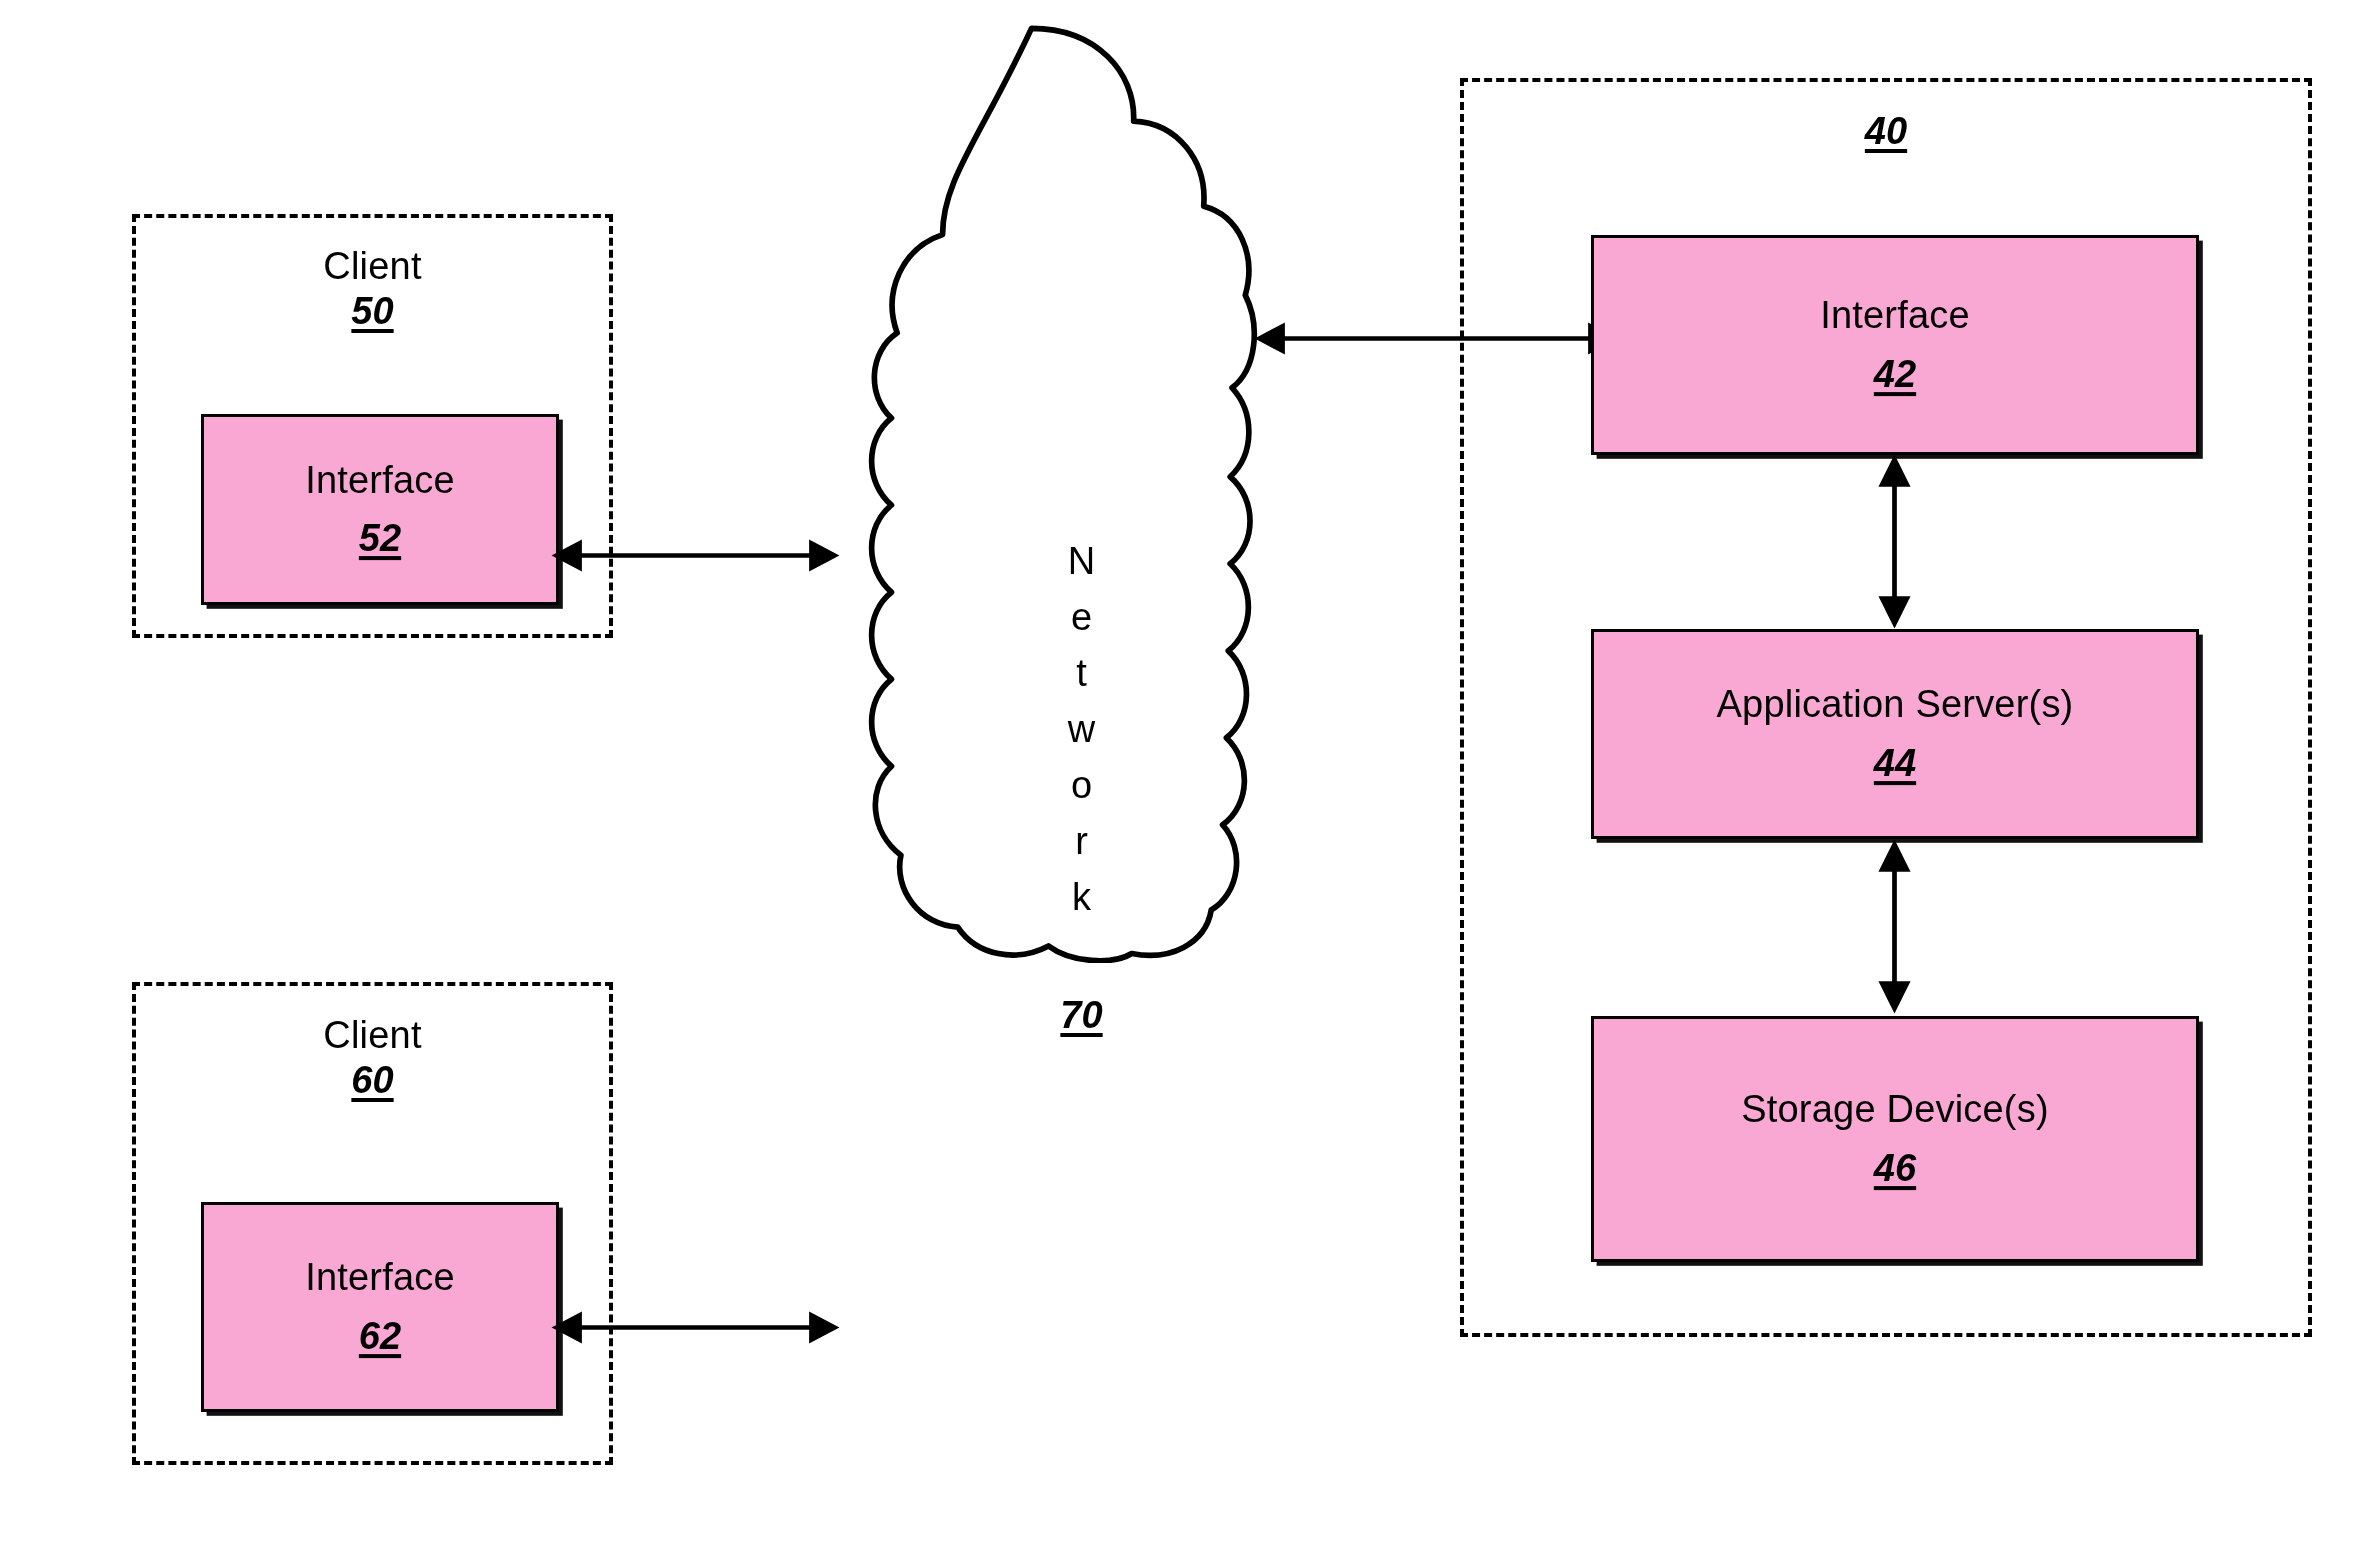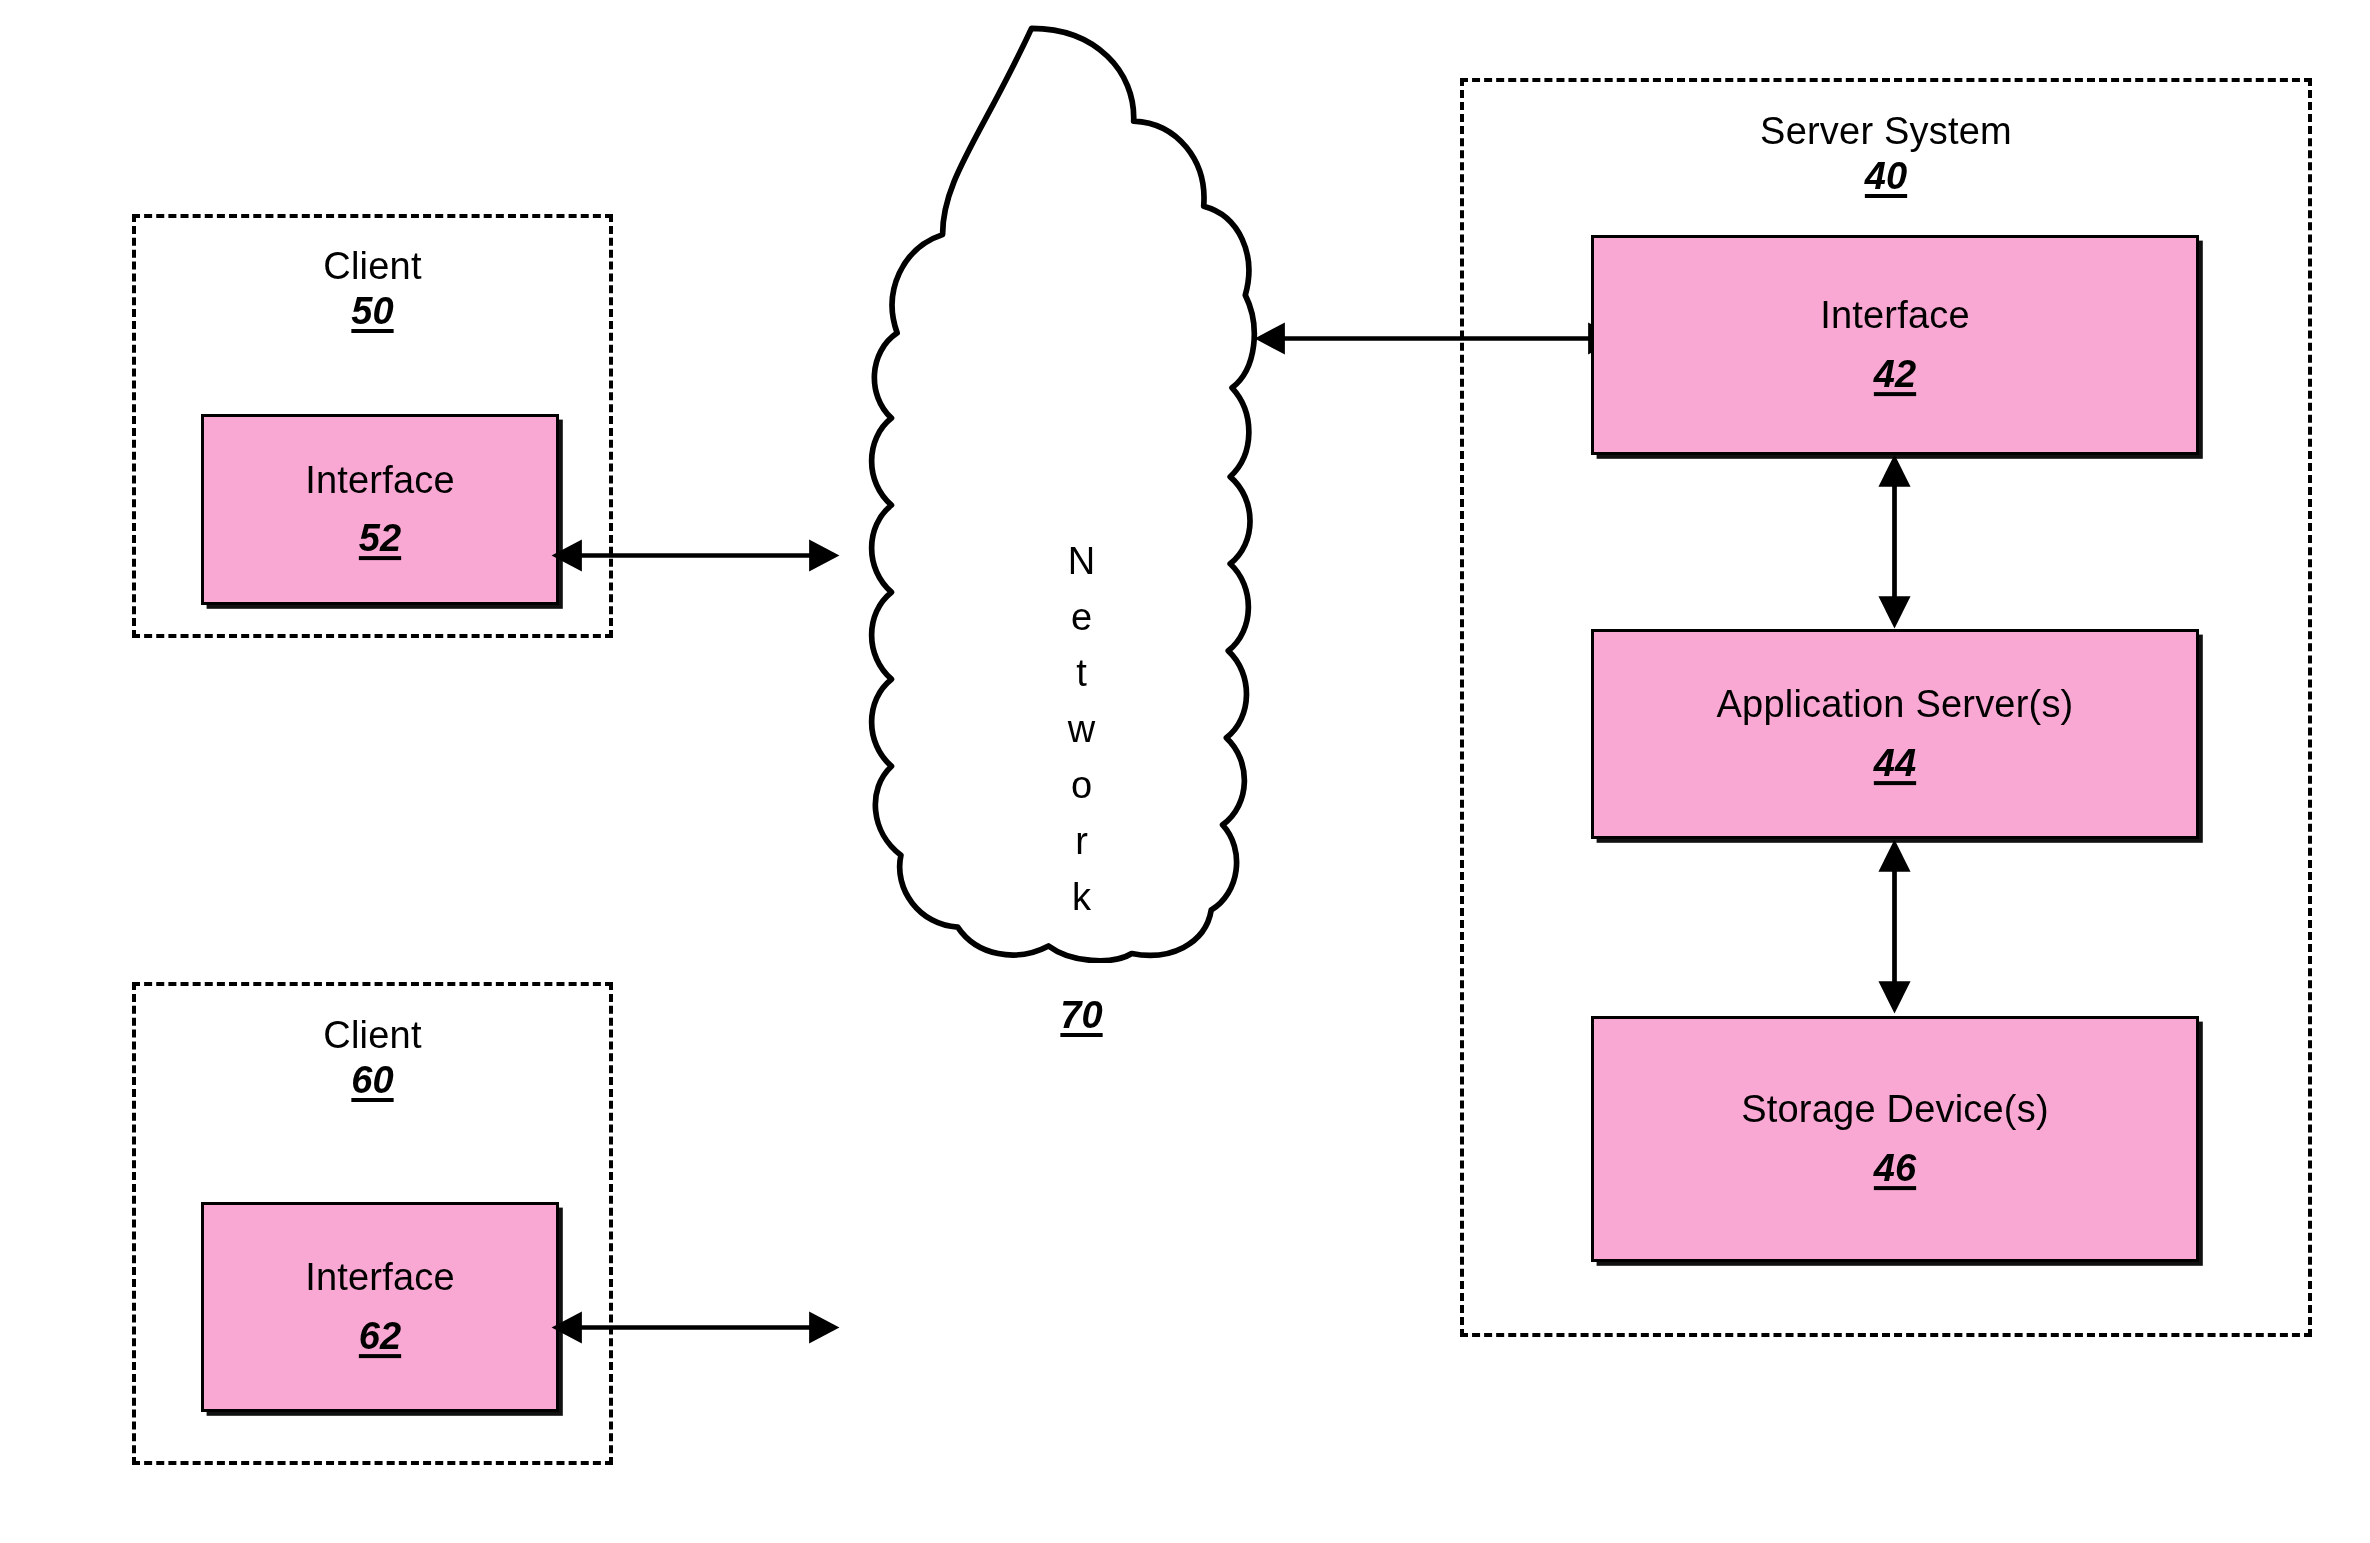--- a/index.html
+++ b/index.html
@@ -178,21 +178,20 @@
 
   <svg class="conn" style="left:1247px; top:310px;" width="379" height="57" viewBox="0 0 400 60">
     <line x1="28" y1="30" x2="372" y2="30" stroke="#000" stroke-width="5"></line>
     <polygon points="8,30 40,13 40,47" fill="#000"></polygon>
     <polygon points="392,30 360,13 360,47" fill="#000"></polygon>
   </svg>
 
   <div class="dashed-group" style="left:1460px; top:78px; width:852px; height:1259px;"></div>
 
   <div class="label-stack" style="left:1460px; top:109px; width:852px;">
-    <div class="label-title">Server System</div>
     <div class="label-num">40</div>
   </div>
 
   <div class="solid-box" style="left:1591px; top:235px; width:608px; height:220px;">
     <div class="box-center">
       <div class="label-title">Interface</div>
       <div class="label-num">42</div>
     </div>
   </div>
 

